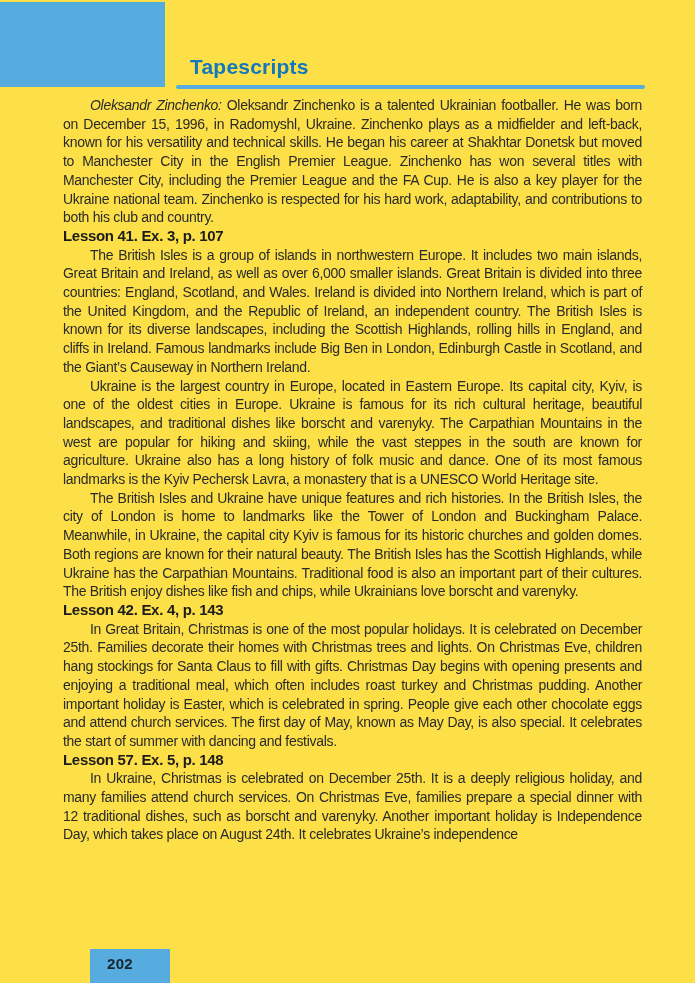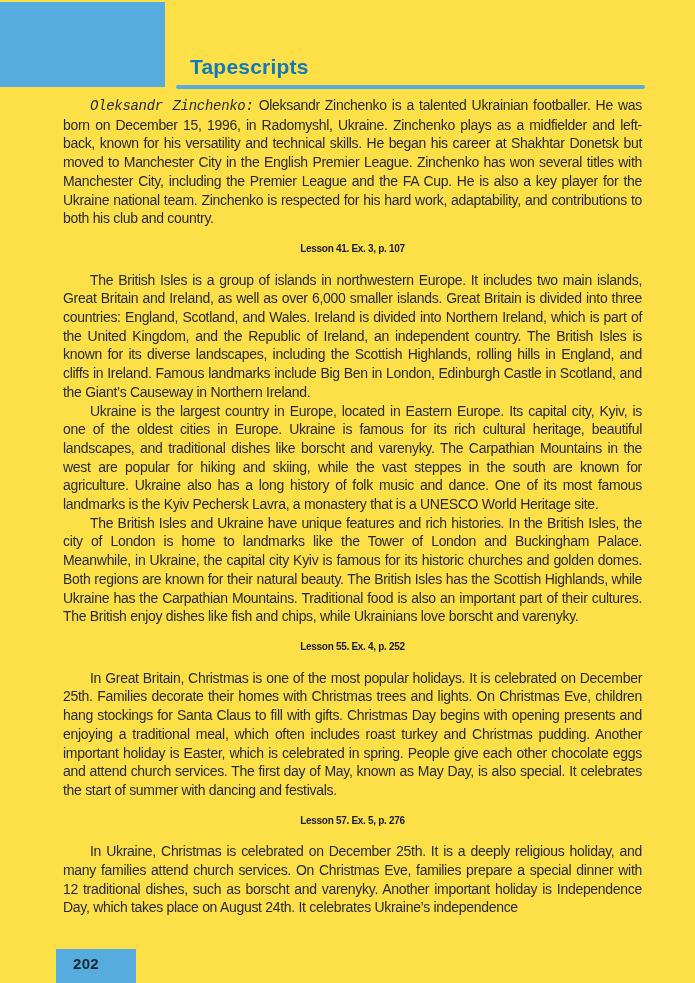--- a/index.html
+++ b/index.html
@@ -49,33 +49,33 @@
     font-size: 14px;
     line-height: 18.7px;
     letter-spacing: -0.3px;
     color: var(--text, #2a2a2a);
   }
   .body-col p {
     margin: 0;
     text-align: justify;
     text-indent: 27px;
   }
-  .body-col p .lead { font-style: italic; font-family: Liberation Mono, monospace; }
+  .body-col p .lead { font-style: italic; }
   .body-col h2 {
-    margin: 12px;
-    font-size: 10px;
+    margin: 0;
+    font-size: 15px;
     line-height: 18.7px;
     font-weight: bold;
-    text-align: center;
+    text-align: left;
     color: #1c1c1c;
     text-indent: 0;
   }
   .page-num-box {
     position: absolute;
-    left: 56px;
+    left: 90px;
     top: 949px;
     width: 80px;
     height: 34px;
     background: var(--accent, #56abdf);
     padding: 6px 16px 0 17px;
   }
   .page-num-box span {
     font-size: 15px;
     font-weight: bold;
     color: var(--page-number-text, #16272e);
@@ -97,24 +97,24 @@
 
     <p><span class="lead">Oleksandr Zinchenko:</span> <span>Oleksandr Zinchenko is a talented Ukrainian footballer. He was born on December 15, 1996, in Radomyshl, Ukraine. Zinchenko plays as a midfielder and left-back, known for his versatility and technical skills. He began his career at Shakhtar Donetsk but moved to Manchester City in the English Premier League. Zinchenko has won several titles with Manchester City, including the Premier League and the FA Cup. He is also a key player for the Ukraine national team. Zinchenko is respected for his hard work, adaptability, and contributions to both his club and country.</span></p>
 
     <h2>Lesson 41. Ex. 3, p. 107</h2>
     <p>The British Isles is a group of islands in northwestern Europe. It includes two main islands, Great Britain and Ireland, as well as over 6,000 smaller islands. Great Britain is divided into three countries: England, Scotland, and Wales. Ireland is divided into Northern Ireland, which is part of the United Kingdom, and the Republic of Ireland, an independent country. The British Isles is known for its diverse landscapes, including the Scottish Highlands, rolling hills in England, and cliffs in Ireland. Famous landmarks include Big Ben in London, Edinburgh Castle in Scotland, and the Giant’s Causeway in Northern Ireland.</p>
 
     <p>Ukraine is the largest country in Europe, located in Eastern Europe. Its capital city, Kyiv, is one of the oldest cities in Europe. Ukraine is famous for its rich cultural heritage, beautiful landscapes, and traditional dishes like borscht and varenyky. The Carpathian Mountains in the west are popular for hiking and skiing, while the vast steppes in the south are known for agriculture. Ukraine also has a long history of folk music and dance. One of its most famous landmarks is the Kyiv Pechersk Lavra, a monastery that is a UNESCO World Heritage site.</p>
 
     <p>The British Isles and Ukraine have unique features and rich histories. In the British Isles, the city of London is home to landmarks like the Tower of London and Buckingham Palace. Meanwhile, in Ukraine, the capital city Kyiv is famous for its historic churches and golden domes. Both regions are known for their natural beauty. The British Isles has the Scottish Highlands, while Ukraine has the Carpathian Mountains. Traditional food is also an important part of their cultures. The British enjoy dishes like fish and chips, while Ukrainians love borscht and varenyky.</p>
 
-    <h2>Lesson 55. Ex. 4, p. 252</h2>
+    <h2>Lesson 42. Ex. 4, p. 143</h2>
     <p>In Great Britain, Christmas is one of the most popular holidays. It is celebrated on December 25th. Families decorate their homes with Christmas trees and lights. On Christmas Eve, children hang stockings for Santa Claus to fill with gifts. Christmas Day begins with opening presents and enjoying a traditional meal, which often includes roast turkey and Christmas pudding. Another important holiday is Easter, which is celebrated in spring. People give each other chocolate eggs and attend church services. The first day of May, known as May Day, is also special. It celebrates the start of summer with dancing and festivals.</p>
 
-    <h2>Lesson 57. Ex. 5, p. 276</h2>
+    <h2>Lesson 57. Ex. 5, p. 148</h2>
     <p>In Ukraine, Christmas is celebrated on December 25th. It is a deeply religious holiday, and many families attend church services. On Christmas Eve, families prepare a special dinner with 12 traditional dishes, such as borscht and varenyky. Another important holiday is Independence Day, which takes place on August 24th. It celebrates Ukraine’s independence</p>
 
   </div>
 
   <div class="page-num-box">
     <span>202</span>
   </div>
 
 </div>
 

